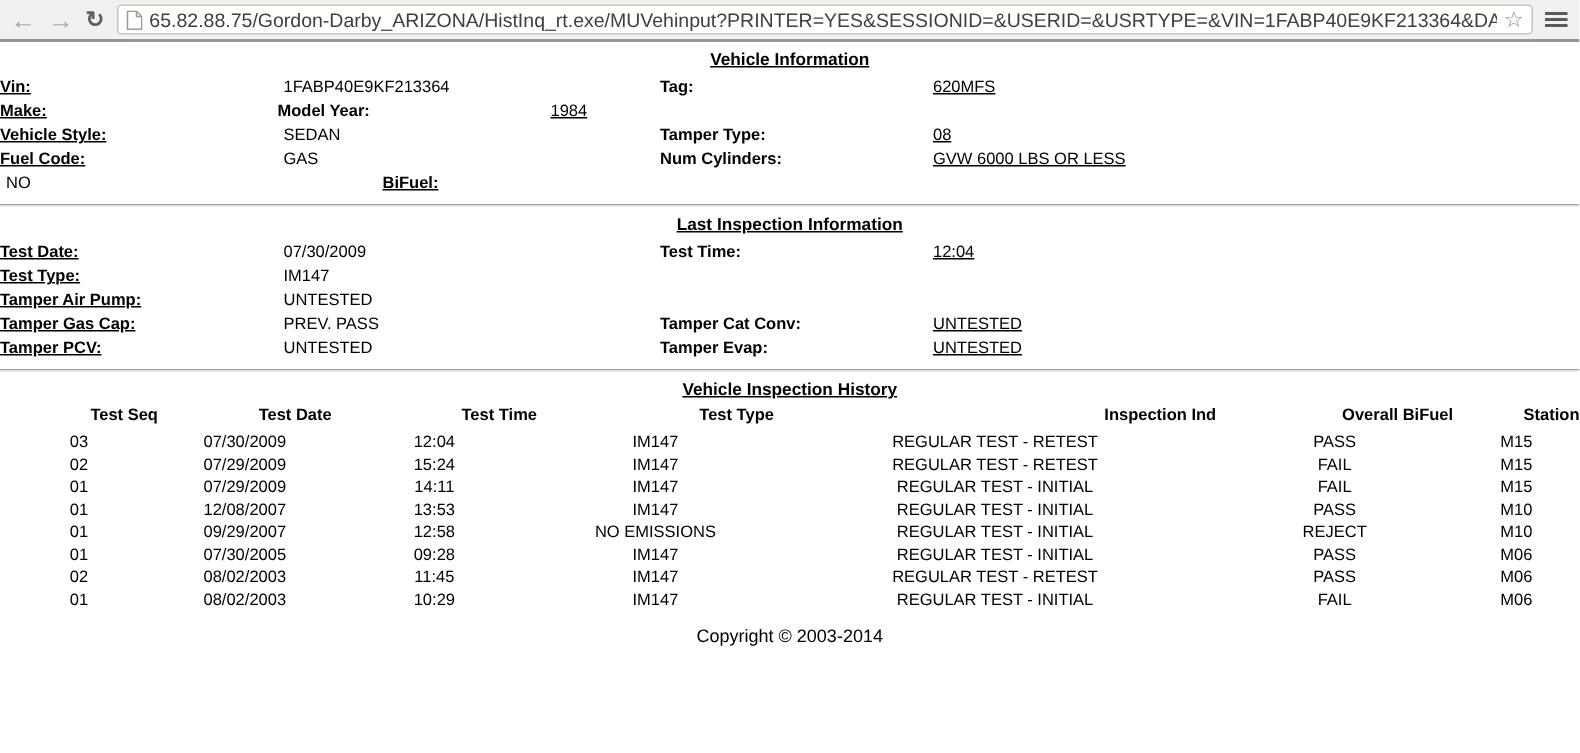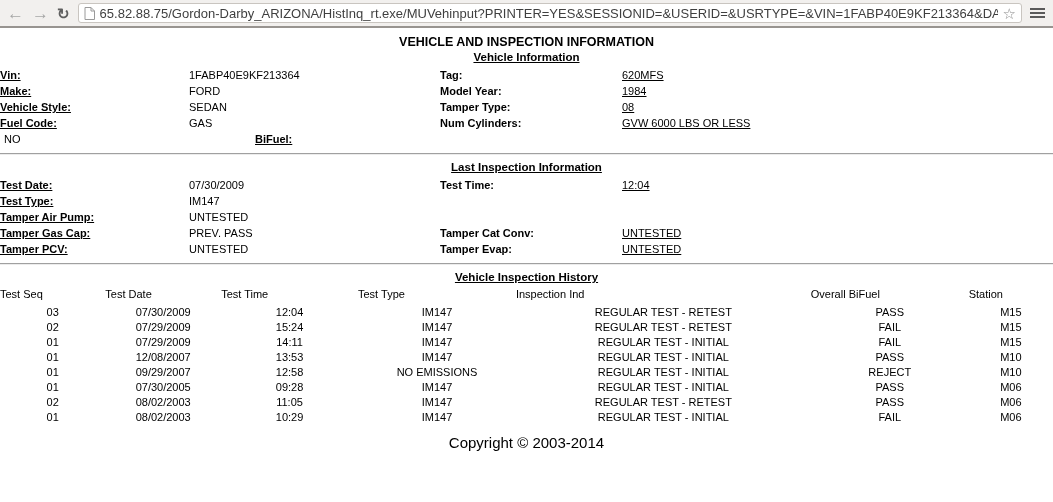--- a/index.html
+++ b/index.html
@@ -60,24 +60,24 @@
   .fcell.rv { flex: 1; padding-left: 4px; text-decoration: underline; }
 
   hr.sep {
     border: none;
     border-top: 1px solid #a0a0a0;
     border-bottom: 1px solid #ececec;
     margin: 6px 0;
   }
 
   table.hist { width: 100%; border-collapse: collapse; font-size: 11px; }
-  table.hist th { font-weight: normal; text-align: left; padding: 0 0 3px 0; line-height: 15px; }
+  table.hist th { font-weight: bold; text-align: right; padding: 0 0 3px 0; line-height: 15px; }
   table.hist td { text-align: center; padding: 0; line-height: 15px; }
 
-  .footer { text-align: center; font-size: 15px; margin-top: 9px; }
+  .footer { text-align: center; font-size: 12px; margin-top: 9px; }
 </style>
 </head>
 <body>
 
 <div class="toolbar">
   <span class="nav-btn">←</span>
   <span class="nav-btn">→</span>
   <span class="nav-btn reload-btn">↻</span>
   <div class="addr">
     <span class="doc-icon">
@@ -89,33 +89,31 @@
     <span class="url">65.82.88.75/Gordon-Darby_ARIZONA/HistInq_rt.exe/MUVehinput?PRINTER=YES&amp;SESSIONID=&amp;USERID=&amp;USRTYPE=&amp;VIN=1FABP40E9KF213364&amp;DATE=999999&amp;TIME</span>
     <span class="star">☆</span>
   </div>
   <span class="menu-icon">
       <span class="bar"></span>
     </span>
 </div>
 
 <div class="content">
 
-  <div class="page-title">VEHICLE AND INSPECTION INFORMATION</div>
 
   <div class="section-h">Vehicle Information</div>
   <div>
       <div class="frow">
         <div class="fcell l">Vin:</div>
         <div class="fcell lv">1FABP40E9KF213364</div>
         <div class="fcell r">Tag:</div>
         <div class="fcell rv">620MFS</div>
       </div>
       <div class="frow">
         <div class="fcell l">Make:</div>
-        <div class="fcell lv">FORD</div>
         <div class="fcell r">Model Year:</div>
         <div class="fcell rv">1984</div>
       </div>
       <div class="frow">
         <div class="fcell l">Vehicle Style:</div>
         <div class="fcell lv">SEDAN</div>
         <div class="fcell r">Tamper Type:</div>
         <div class="fcell rv">08</div>
       </div>
       <div class="frow">
@@ -244,21 +242,21 @@
           <td>07/30/2005</td>
           <td>09:28</td>
           <td>IM147</td>
           <td>REGULAR TEST - INITIAL</td>
           <td>PASS</td>
           <td>M06</td>
         </tr>
         <tr>
           <td>02</td>
           <td>08/02/2003</td>
-          <td>11:05</td>
+          <td>11:45</td>
           <td>IM147</td>
           <td>REGULAR TEST - RETEST</td>
           <td>PASS</td>
           <td>M06</td>
         </tr>
         <tr>
           <td>01</td>
           <td>08/02/2003</td>
           <td>10:29</td>
           <td>IM147</td>

